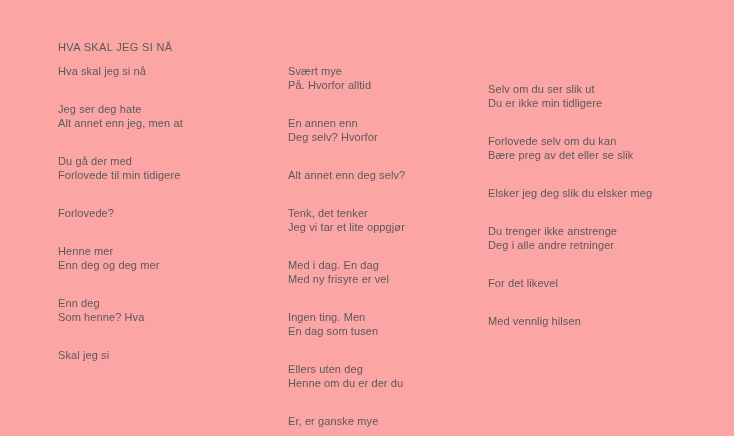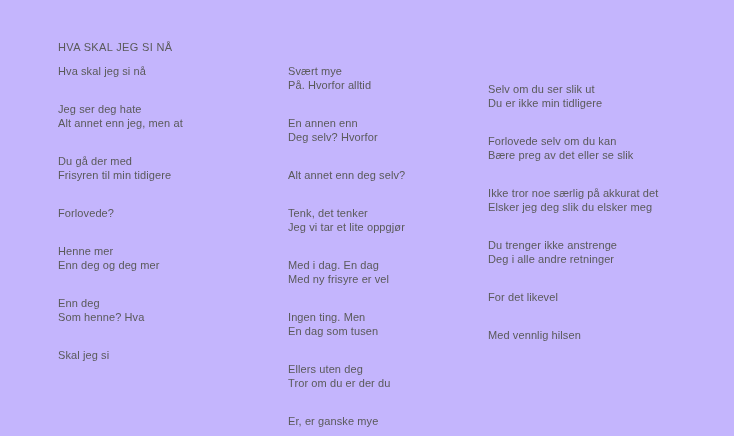--- a/index.html
+++ b/index.html
@@ -12,21 +12,21 @@
     height: 436px;
     position: relative;
     overflow: hidden;
     font-family: "Liberation Sans", sans-serif;
     color: #5a5a5a;
     -webkit-font-smoothing: antialiased;
   }
   #page {
     position: absolute;
     inset: 0;
-    background: #c4b5fd;
+    background: #fca5a5;
   }
   .poem-title {
     position: absolute;
     left: 58px;
     top: 40px;
     font-size: 11px;
     line-height: 14px;
     letter-spacing: 0.35px;
     color: #5a5a5a;
     white-space: nowrap;
@@ -64,21 +64,21 @@
         <div class="line">Hva skal jeg si nå</div>
       </div>
       <div class="stanza">
         <div class="line">Jeg ser deg hate</div>
         <div class="line">Alt annet enn jeg, men at</div>
       </div>
       <div class="stanza">
       </div>
       <div class="stanza">
         <div class="line">Du gå der med</div>
-        <div class="line">Frisyren til min tidigere</div>
+        <div class="line">Forlovede til min tidigere</div>
       </div>
       <div class="stanza">
         <div class="line">Forlovede?</div>
       </div>
       <div class="stanza">
         <div class="line">Henne mer</div>
         <div class="line">Enn deg og deg mer</div>
       </div>
       <div class="stanza">
         <div class="line">Enn deg</div>
@@ -107,37 +107,36 @@
       <div class="stanza">
         <div class="line">Med i dag. En dag</div>
         <div class="line">Med ny frisyre er vel</div>
       </div>
       <div class="stanza">
         <div class="line">Ingen ting. Men</div>
         <div class="line">En dag som tusen</div>
       </div>
       <div class="stanza">
         <div class="line">Ellers uten deg</div>
-        <div class="line">Tror om du er der du</div>
+        <div class="line">Henne om du er der du</div>
       </div>
       <div class="stanza">
         <div class="line">Er, er ganske mye</div>
       </div>
     </div>
   <div class="column" id="col-3">
       <div class="stanza">
         <div class="line">Selv om du ser slik ut</div>
         <div class="line">Du er ikke min tidligere</div>
       </div>
       <div class="stanza">
         <div class="line">Forlovede selv om du kan</div>
         <div class="line">Bære preg av det eller se slik</div>
       </div>
       <div class="stanza">
-        <div class="line">Ikke tror noe særlig på akkurat det</div>
         <div class="line">Elsker jeg deg slik du elsker meg</div>
       </div>
       <div class="stanza">
         <div class="line">Du trenger ikke anstrenge</div>
         <div class="line">Deg i alle andre retninger</div>
       </div>
       <div class="stanza">
         <div class="line">For det likevel</div>
       </div>
       <div class="stanza">

